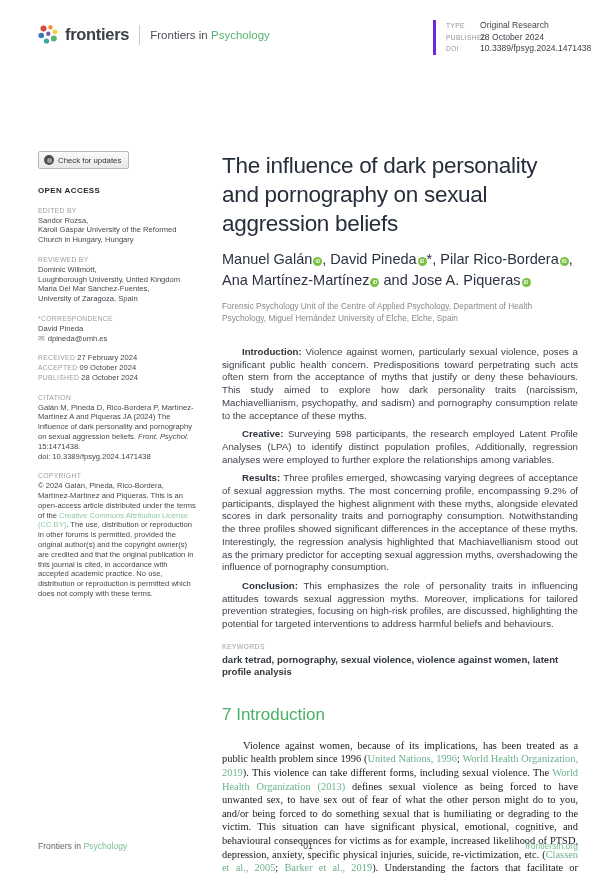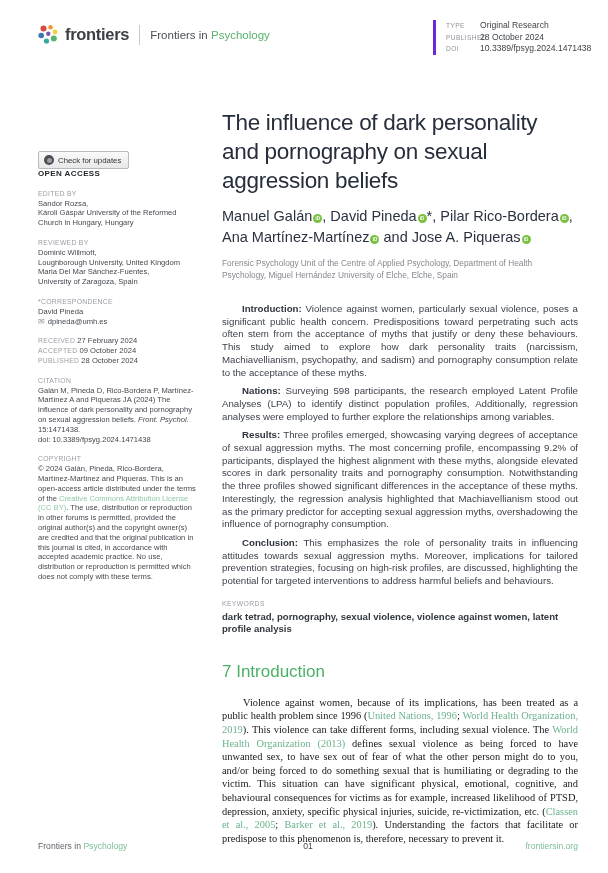--- a/index.html
+++ b/index.html
@@ -19,35 +19,35 @@
   .meta-row { display:flex; align-items:baseline; margin-bottom:1.5px; }
   .meta-label { font-size:6.6px; color:#8e9399; letter-spacing:0.4px; width:34px; flex:none; }
   .meta-value { font-size:8.6px; color:#3f444a; white-space:nowrap; }
 
   
   .sidebar { position:absolute; top:118px; left:38px; width:160px; font-size:7.6px; line-height:9.8px; color:#43484f; }
   .chk-btn { display:inline-flex; align-items:center; gap:4px; border:1px solid #b6babd; border-radius:2px;
              background:linear-gradient(#fafafa,#e8e8e8); padding:3px 7px 3px 5px; font-size:7.8px; color:#333; cursor:pointer;margin-top:33px; }
   .crossmark { width:10px; height:10px; border-radius:50%; background:#4a4f55; position:relative; flex:none; }
   .crossmark::after{ content:""; position:absolute; left:2.5px; top:2.5px; width:5px; height:5px; border-radius:50%; background:#9aa0a6; }
-  .oa { font-size:8px; font-weight:bold; color:#24282d; letter-spacing:0.4px; }
+  .oa { font-size:8px; font-weight:bold; color:#24282d; letter-spacing:0.4px; margin-top:17px; }
   .sb-label { font-size:6.8px; color:#979ca3; letter-spacing:0.3px; margin-top:10px; }
   .sb-text { white-space:pre-line; }
   .inline-row { margin-top:0; }
   .inline-row .lbl { font-size:6.8px; color:#979ca3; letter-spacing:0.3px; }
   .dates { margin-top:10px; }
   .email-row { display:flex; align-items:center; gap:3px; }
   .envelope { color:#8e9399; font-size:8px; }
   .link-green { color:#8fc9a6; }
   .it { font-style:italic;margin-top:11px; }
   a { text-decoration:none; }
 
   
   .main { position:absolute; top:108px; left:222px; width:356px; }
-  .title { font-size:22.5px; line-height:29px; font-weight:500; color:#262d3b; letter-spacing:-0.3px; }
+  .title { font-size:22.5px; line-height:29px; font-weight:500; color:#262d3b; letter-spacing:-0.3px;margin-top:43px; }
   .authors { margin-top:11px; font-size:14.5px; line-height:21px; font-weight:500; color:#2b3240; }
   .orcid { display:inline-block; width:9px; height:9px; border-radius:50%; background:#7ac143; color:#fff;
            font-size:4.5px; line-height:9px; text-align:center; vertical-align:1px; margin-left:1px; font-weight:bold; }
   .affil { margin-top:10px; font-size:8.3px; line-height:11.5px; color:#85898f; }
   .abstract { margin-top:22px; }
   .abstract p { font-size:9.7px; line-height:12.7px; text-align:justify; color:#3d434c; margin-bottom:6px; }
   .abstract .lead { font-weight:bold; color:#2e343d;padding-left:20px; }
   .kw-label { margin-top:12px; font-size:6.8px; color:#979ca3; letter-spacing:0.4px; }
   .kw-text { margin-top:4px; font-size:9.6px; line-height:12.5px; font-weight:600; color:#33393f; }
   .sec-head { margin-top:26px; font-size:17px; font-weight:500; color:#4bb166; }
@@ -159,21 +159,21 @@
     <h1 class="title">The influence of dark personality and pornography on sexual aggression beliefs</h1>
 
     <div class="authors">
       <span><span>Manuel Galán</span><span class="orcid">iD</span><span>, </span></span><span><span>David Pineda</span><span class="orcid">iD</span><span>*, </span></span><span><span>Pilar Rico-Bordera</span><span class="orcid">iD</span><span>, </span></span><span><span>Ana Martínez-Martínez</span><span class="orcid">iD</span><span> and </span></span><span><span>Jose A. Piqueras</span><span class="orcid">iD</span></span>
     </div>
 
     <div class="affil">Forensic Psychology Unit of the Centre of Applied Psychology, Department of Health Psychology, Miguel Hernández University of Elche, Elche, Spain</div>
 
     <div class="abstract">
       <p><span class="lead">Introduction:</span><span> Violence against women, particularly sexual violence, poses a significant public health concern. Predispositions toward perpetrating such acts often stem from the acceptance of myths that justify or deny these behaviours. This study aimed to explore how dark personality traits (narcissism, Machiavellianism, psychopathy, and sadism) and pornography consumption relate to the acceptance of these myths.</span></p>
-      <p><span class="lead">Nations:</span><span> Surveying 598 participants, the research employed Latent Profile Analyses (LPA) to identify distinct population profiles, Additionally, regression analyses were employed to further explore the relationships among variables.</span></p>
+      <p><span class="lead">Creative:</span><span> Surveying 598 participants, the research employed Latent Profile Analyses (LPA) to identify distinct population profiles, Additionally, regression analyses were employed to further explore the relationships among variables.</span></p>
       <p><span class="lead">Results:</span><span> Three profiles emerged, showcasing varying degrees of acceptance of sexual aggression myths. The most concerning profile, encompassing 9.2% of participants, displayed the highest alignment with these myths, alongside elevated scores in dark personality traits and pornography consumption. Notwithstanding the three profiles showed significant differences in the acceptance of these myths. Interestingly, the regression analysis highlighted that Machiavellianism stood out as the primary predictor for accepting sexual aggression myths, overshadowing the influence of pornography consumption.</span></p>
       <p><span class="lead">Conclusion:</span><span> This emphasizes the role of personality traits in influencing attitudes towards sexual aggression myths. Moreover, implications for tailored prevention strategies, focusing on high-risk profiles, are discussed, highlighting the potential for targeted interventions to address harmful beliefs and behaviours.</span></p>
     </div>
 
     <div class="kw-label">KEYWORDS</div>
     <div class="kw-text">dark tetrad, pornography, sexual violence, violence against women, latent profile analysis</div>
 
     <h2 class="sec-head">7 Introduction</h2>
 
     <p class="intro"><span>Violence against women, because of its implications, has been treated as a public health problem since 1996 (</span><a href="#" class="cite-link">United Nations, 1996</a><span>; </span><a href="#" class="cite-link">World Health Organization, 2019</a><span>). This violence can take different forms, including sexual violence. The </span><a href="#" class="cite-link">World Health Organization (2013)</a><span> defines sexual violence as being forced to have unwanted sex, to have sex out of fear of what the other person might do to you, and/or being forced to do something sexual that is humiliating or degrading to the victim. This situation can have significant physical, emotional, cognitive, and behavioural consequences for victims as for example, increased likelihood of PTSD, depression, anxiety, specific physical injuries, suicide, re-victimization, etc. (</span><a href="#" class="cite-link">Classen et al., 2005</a><span>; </span><a href="#" class="cite-link">Barker et al., 2019</a><span>). Understanding the factors that facilitate or predispose to this phenomenon is, therefore, necessary to prevent it.</span></p>

